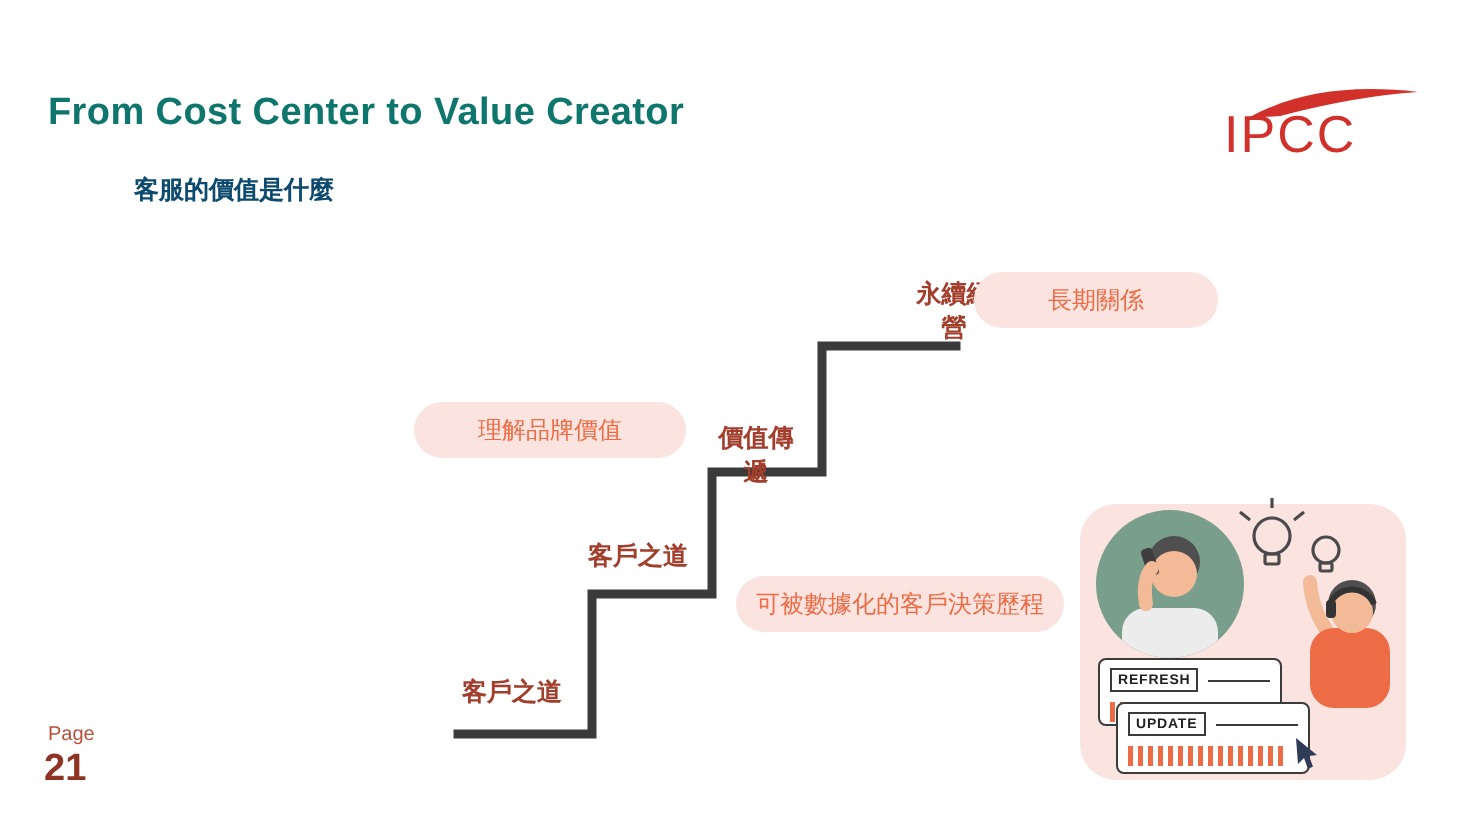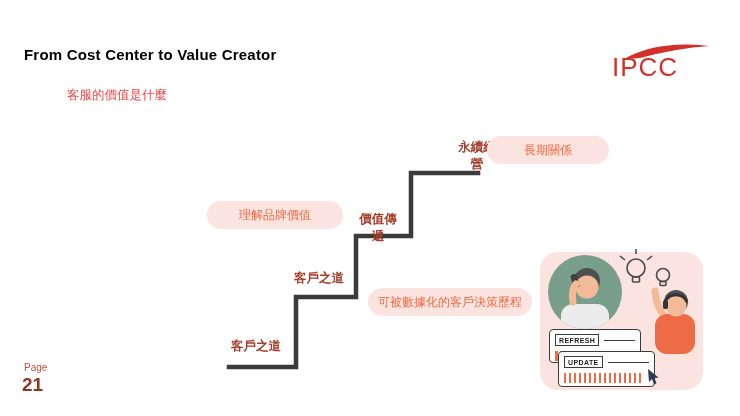--- a/index.html
+++ b/index.html
@@ -2,25 +2,25 @@
 <html><head>
 <meta charset="utf-8">
 <style>
   html,body { margin:0; padding:0; background:#ffffff; }
   .slide {
     position:relative; width:740px; height:416px; background:#ffffff;
     font-family:"Liberation Sans", sans-serif; overflow:hidden;
   }
   .title {
     position:absolute; left:24px; top:46px;
-    font-size:15px; font-weight:800; color:#000000; letter-spacing:.2px;
+    font-size:19px; font-weight:800; color:#0f766e; letter-spacing:.2px;
   }
   .subtitle {
     position:absolute; left:67px; top:87px;
-    font-size:12.5px; font-weight:400; color:#ef4444;
+    font-size:12.5px; font-weight:700; color:#0c4a6e;
   }
   .logo { position:absolute; left:612px; top:44px; width:100px; height:42px; }
   .logo-swoosh { position:absolute; left:12px; top:0; }
   .logo-text {
     position:absolute; left:0; top:10px;
     font-family:Liberation Sans, sans-serif; font-size:26px; color:#D2302A;
     letter-spacing:1px; line-height:1;
   }
   .stairs { position:absolute; left:0; top:0; pointer-events:none; }
   .step-label {

